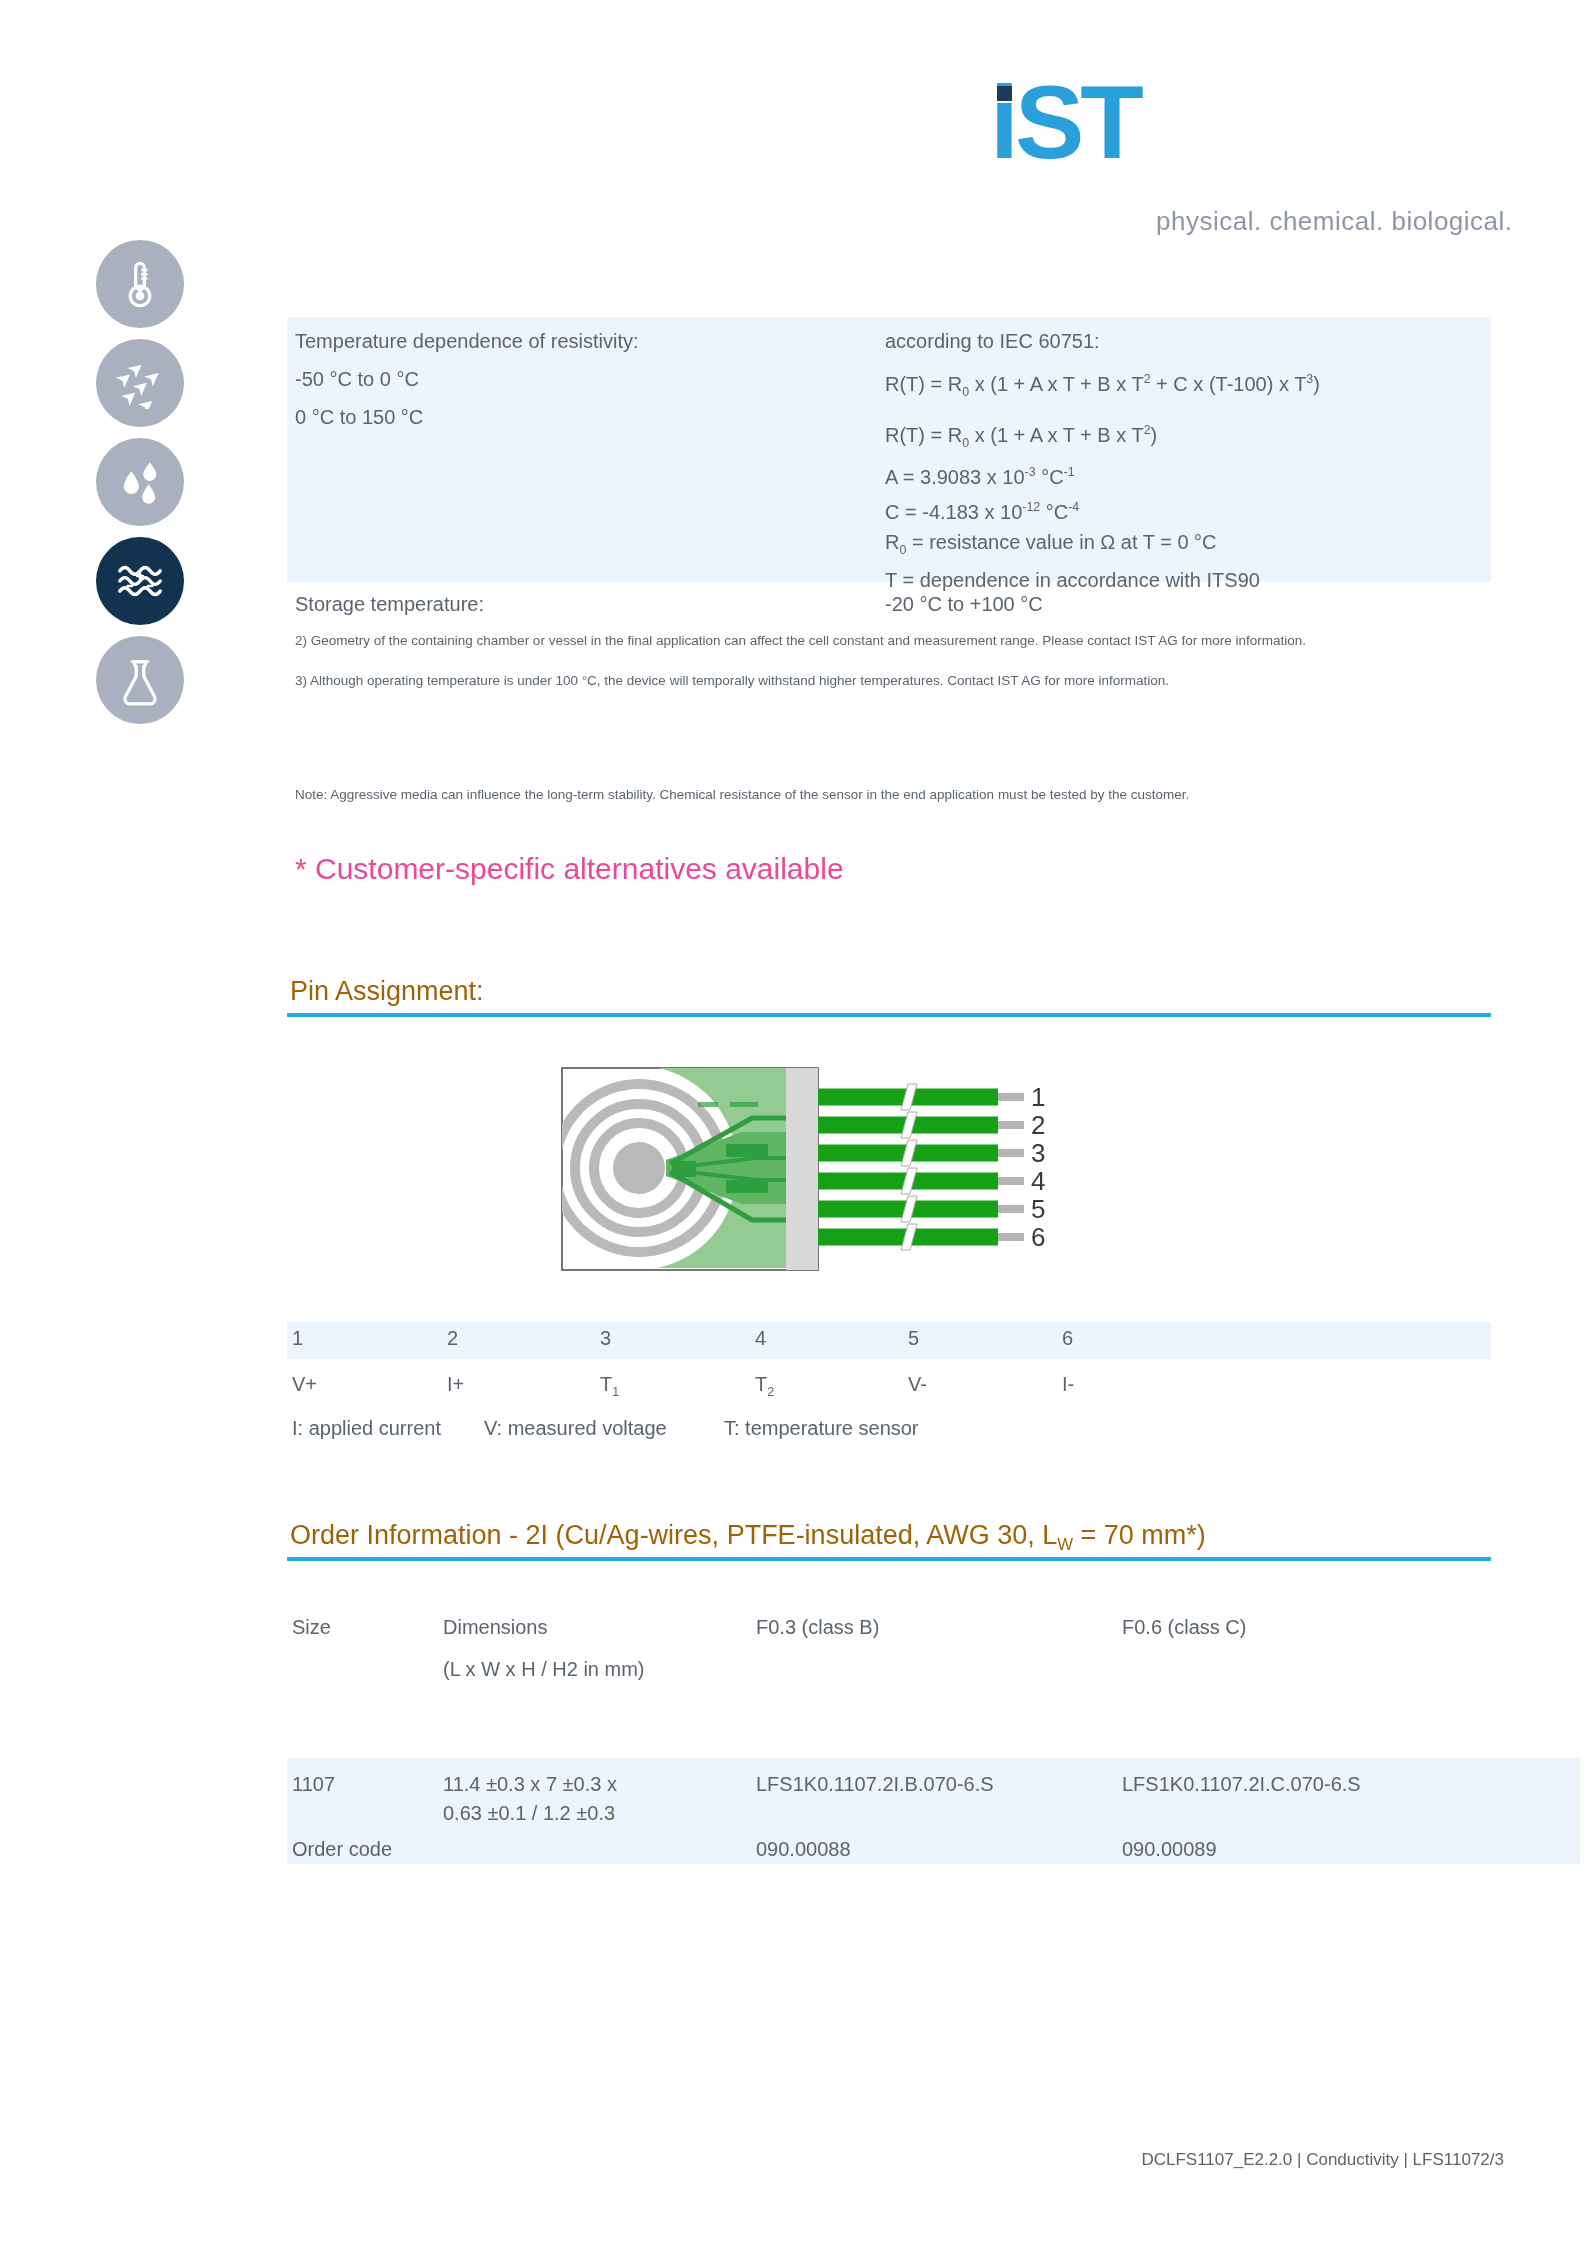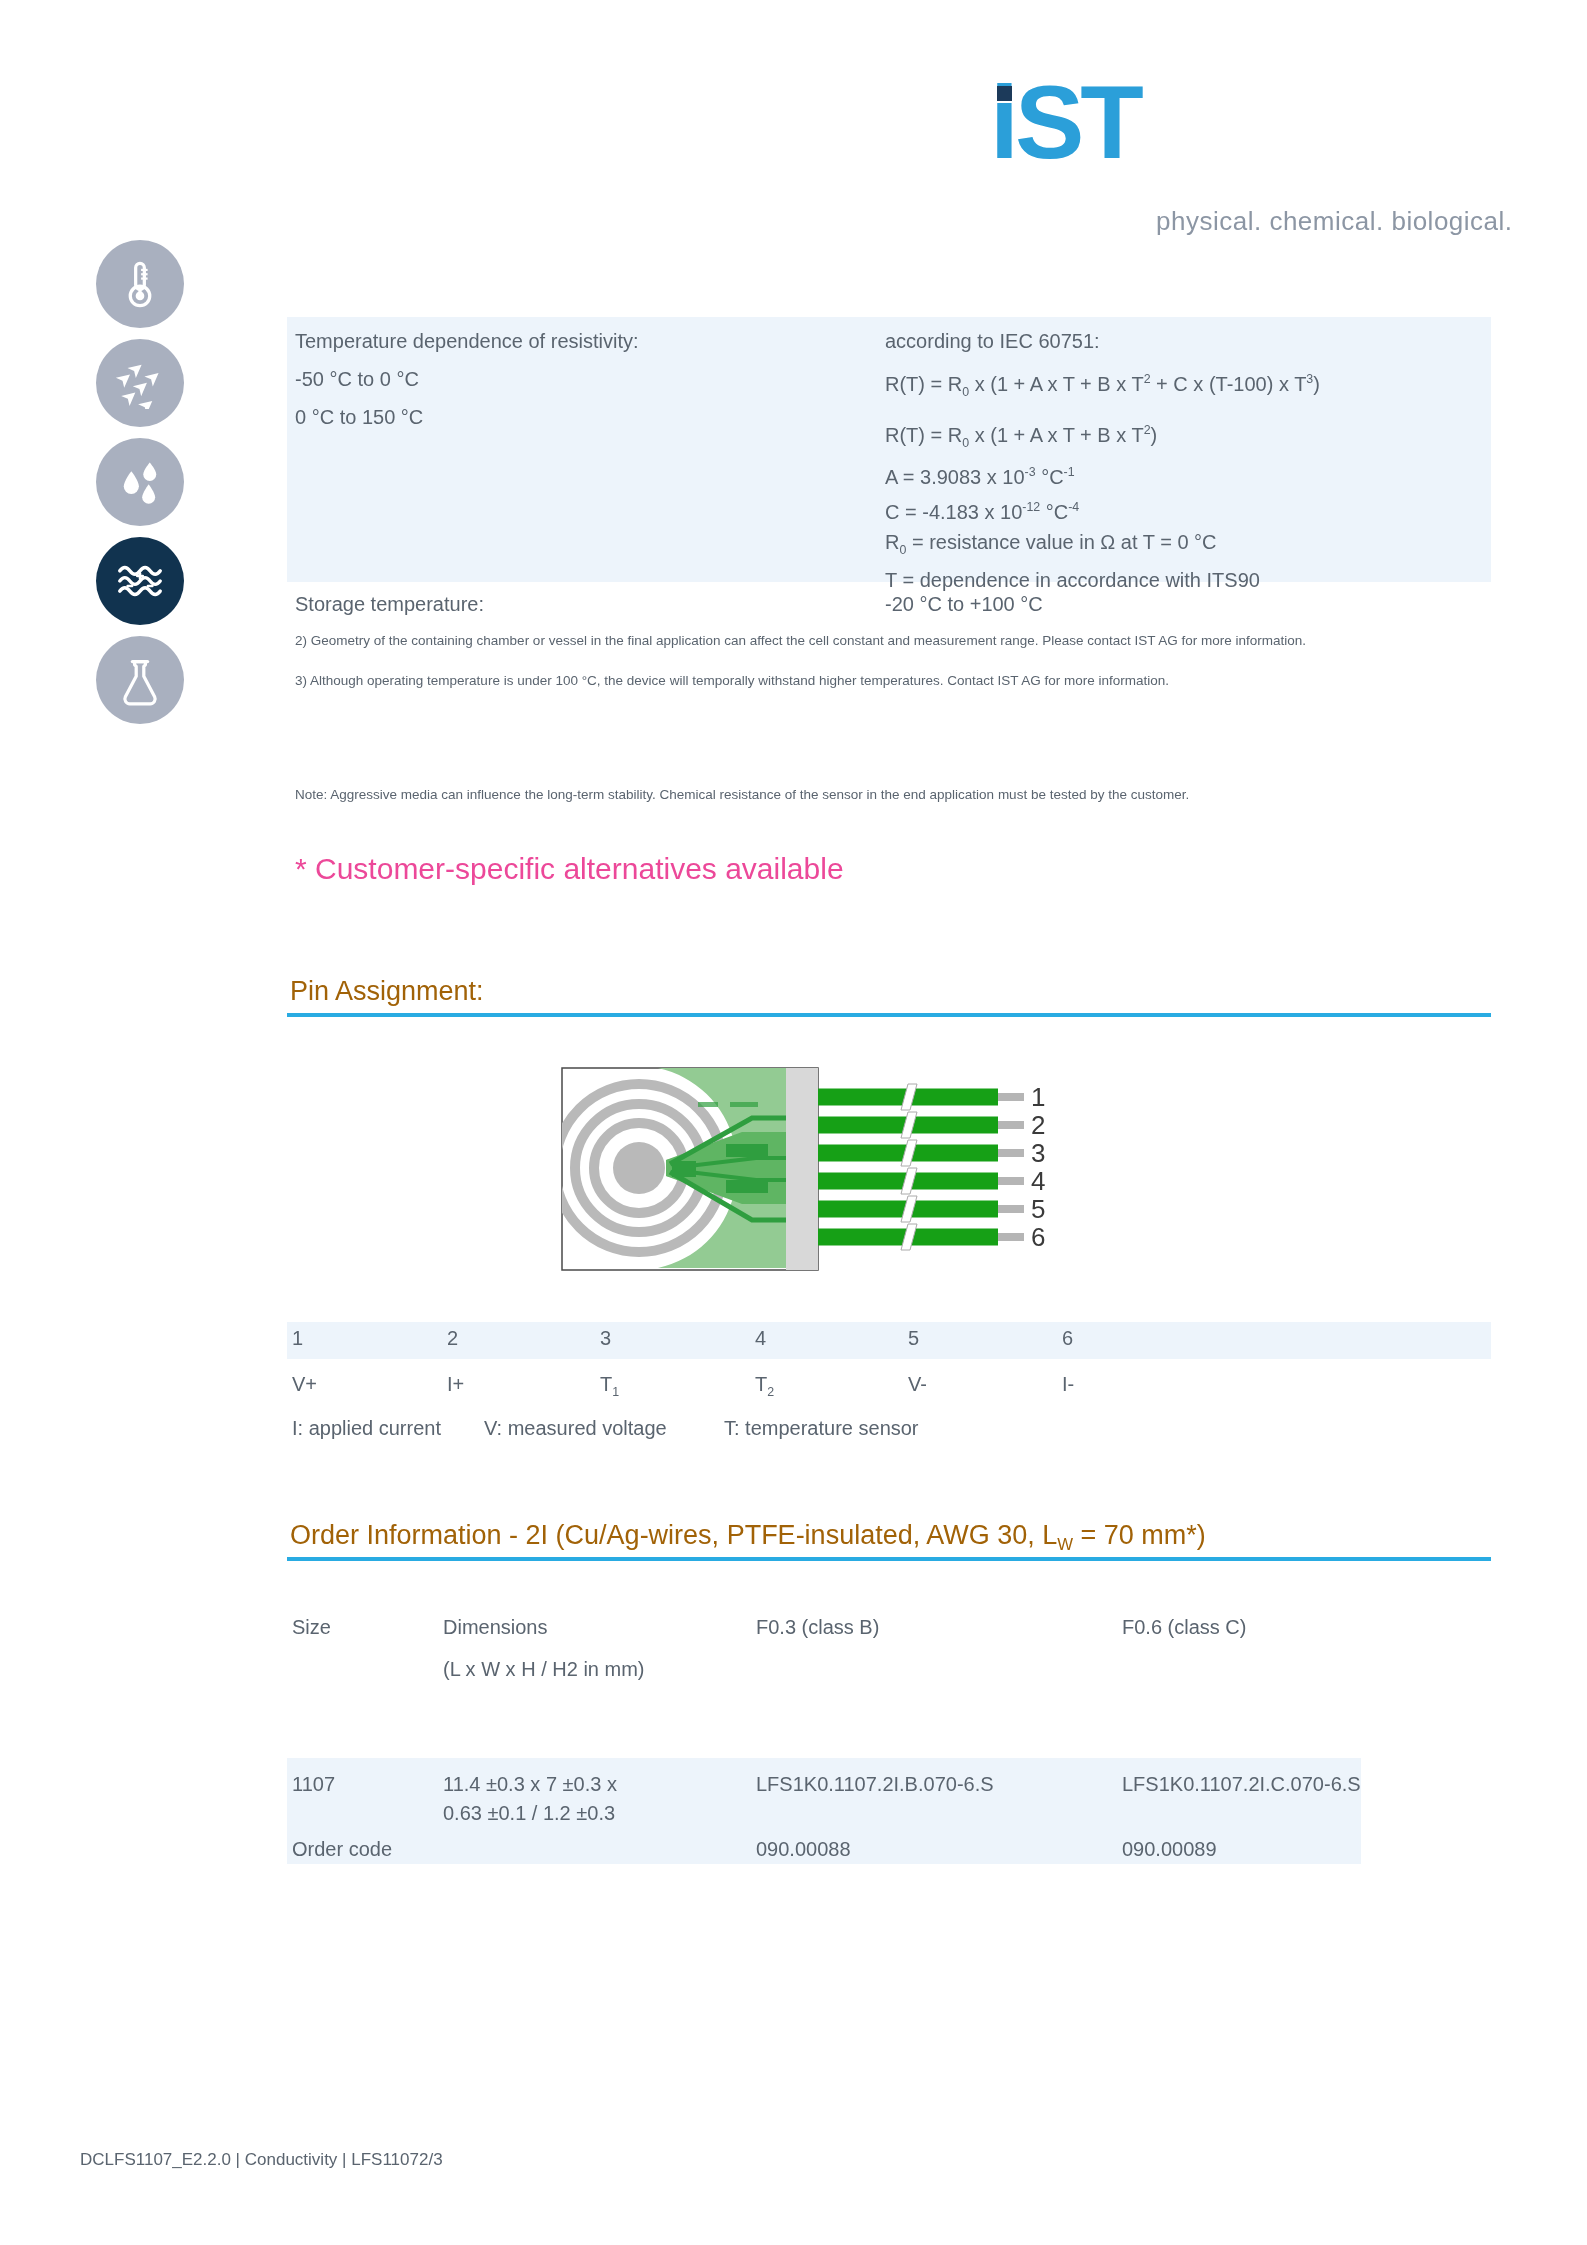--- a/index.html
+++ b/index.html
@@ -32,22 +32,22 @@
   .section-title{left:290px;font-size:27px;color:#a16207;}
   .section-rule{left:287px;width:1204px;height:4px;background:#29abe2;}
   
   .pin-header-row{left:287px;top:1322px;width:1204px;height:37px;background:#edf4fb;}
   .pin-cell{position:absolute;top:5px;font-size:20px;}
   .pin-values-row{left:287px;top:1368px;width:1204px;height:36px;}
   .pin-legend{left:287px;top:1412px;width:1204px;height:30px;font-size:20px;}
   
   .order-head-row{left:287px;top:1613px;width:1204px;}
   .ocol{position:absolute;top:0;font-size:20px;line-height:28px;}
-  .order-blue{left:287px;top:1758px;width:1074px;height:106px;background:#edf4fb;}
-  .footer{left:80px;top:2150px;width:1424px;display:flex;justify-content:flex-start;
+  .order-blue{left:287px;top:1758px;width:1293px;height:106px;background:#edf4fb;}
+  .footer{left:80px;top:2150px;width:1424px;display:flex;justify-content:flex-end;
           font-size:17px;color:#5a646f;}
 </style>
 </head>
 <body>
 
 <div id="page">
 
   <div class="abs logo-mark">iST</div>
   <div class="abs logo-dot"></div>
   <div class="abs logo-tagline">physical. chemical. biological.</div>

